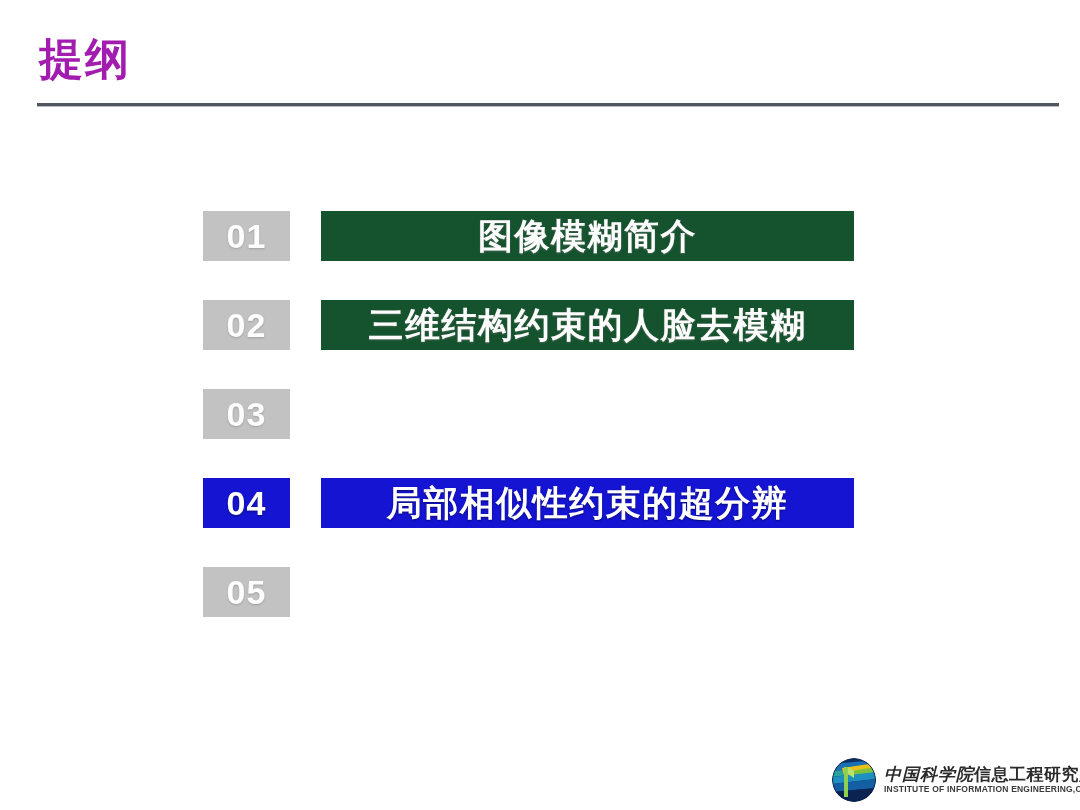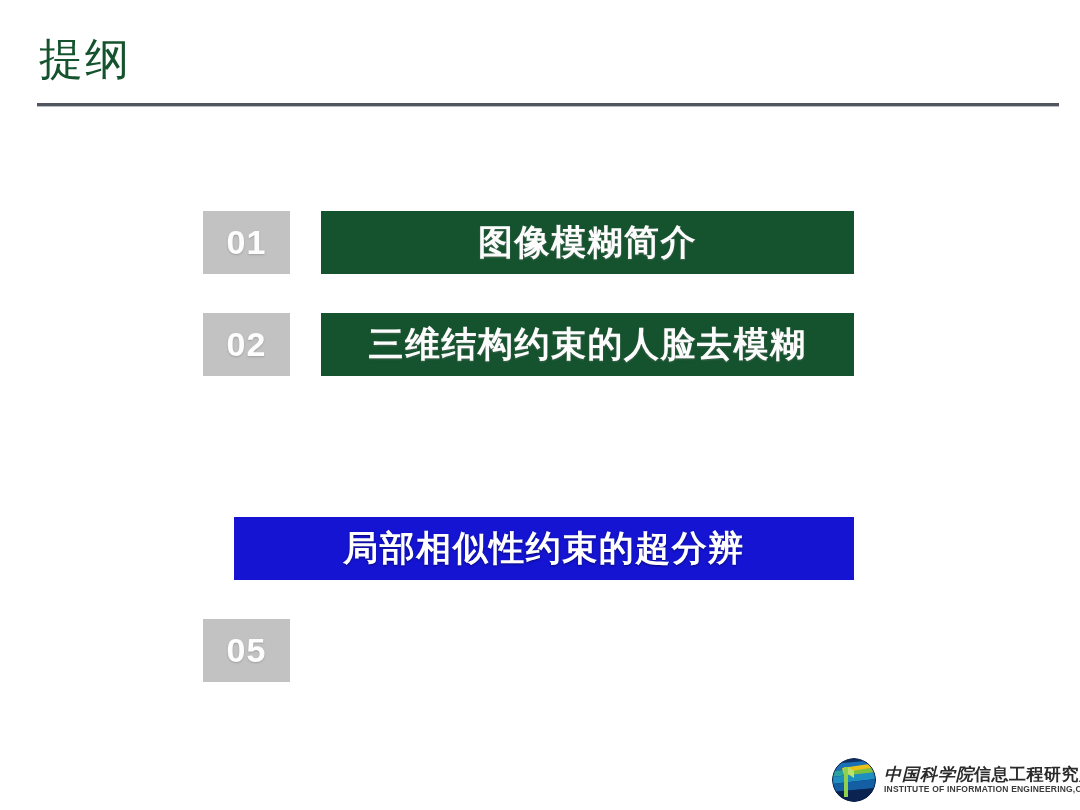--- a/index.html
+++ b/index.html
@@ -16,23 +16,23 @@
     font-family: "Liberation Sans", "DejaVu Sans", sans-serif;
     -webkit-font-smoothing: antialiased;
   }
 
   
   #slide-title {
     position: absolute;
     left: 39px;
     top: 36px;
     font-size: 44px;
-    font-weight: 400;
+    font-weight: 700;
     letter-spacing: 2px;
-    color: #14532d;
+    color: #a21caf;
     line-height: 1.05;
     white-space: nowrap;
   }
   #title-rule {
     position: absolute;
     left: 37px;
     top: 103px;
     width: 1022px;
     height: 3px;
     background: #50555f;
@@ -50,21 +50,21 @@
   
   #outline-list {
     position: absolute;
     left: 203px;
     top: 211px;
     width: 651px;
   }
   .outline-row {
     display: flex;
     align-items: stretch;
-    height: 63px;
+    height: 50px;
     margin-bottom: 39px;
   }
   .outline-row:last-child { margin-bottom: 12px; }
 
   .row-index {
     width: 87px;
     flex: 0 0 87px;
     background: #c2c2c2;
     display: flex;
     align-items: center;
@@ -149,22 +149,24 @@
 <div id="outline-list">
     <div class="outline-row">
       <div class="row-index">01</div>
       <div class="row-label">图像模糊简介</div>
     </div>
     <div class="outline-row">
       <div class="row-index">02</div>
       <div class="row-label">三维结构约束的人脸去模糊</div>
     </div>
     <div class="outline-row">
+      <div class="row-index">03</div>
     </div>
     <div class="outline-row active">
+      <div class="row-index">04</div>
       <div class="row-label">局部相似性约束的超分辨</div>
     </div>
     <div class="outline-row">
       <div class="row-index">05</div>
     </div>
   </div>
 
 <div id="footer-logo">
   <div id="logo-mark">
     <svg viewBox="0 0 44 44" width="44" height="44" aria-hidden="true">

